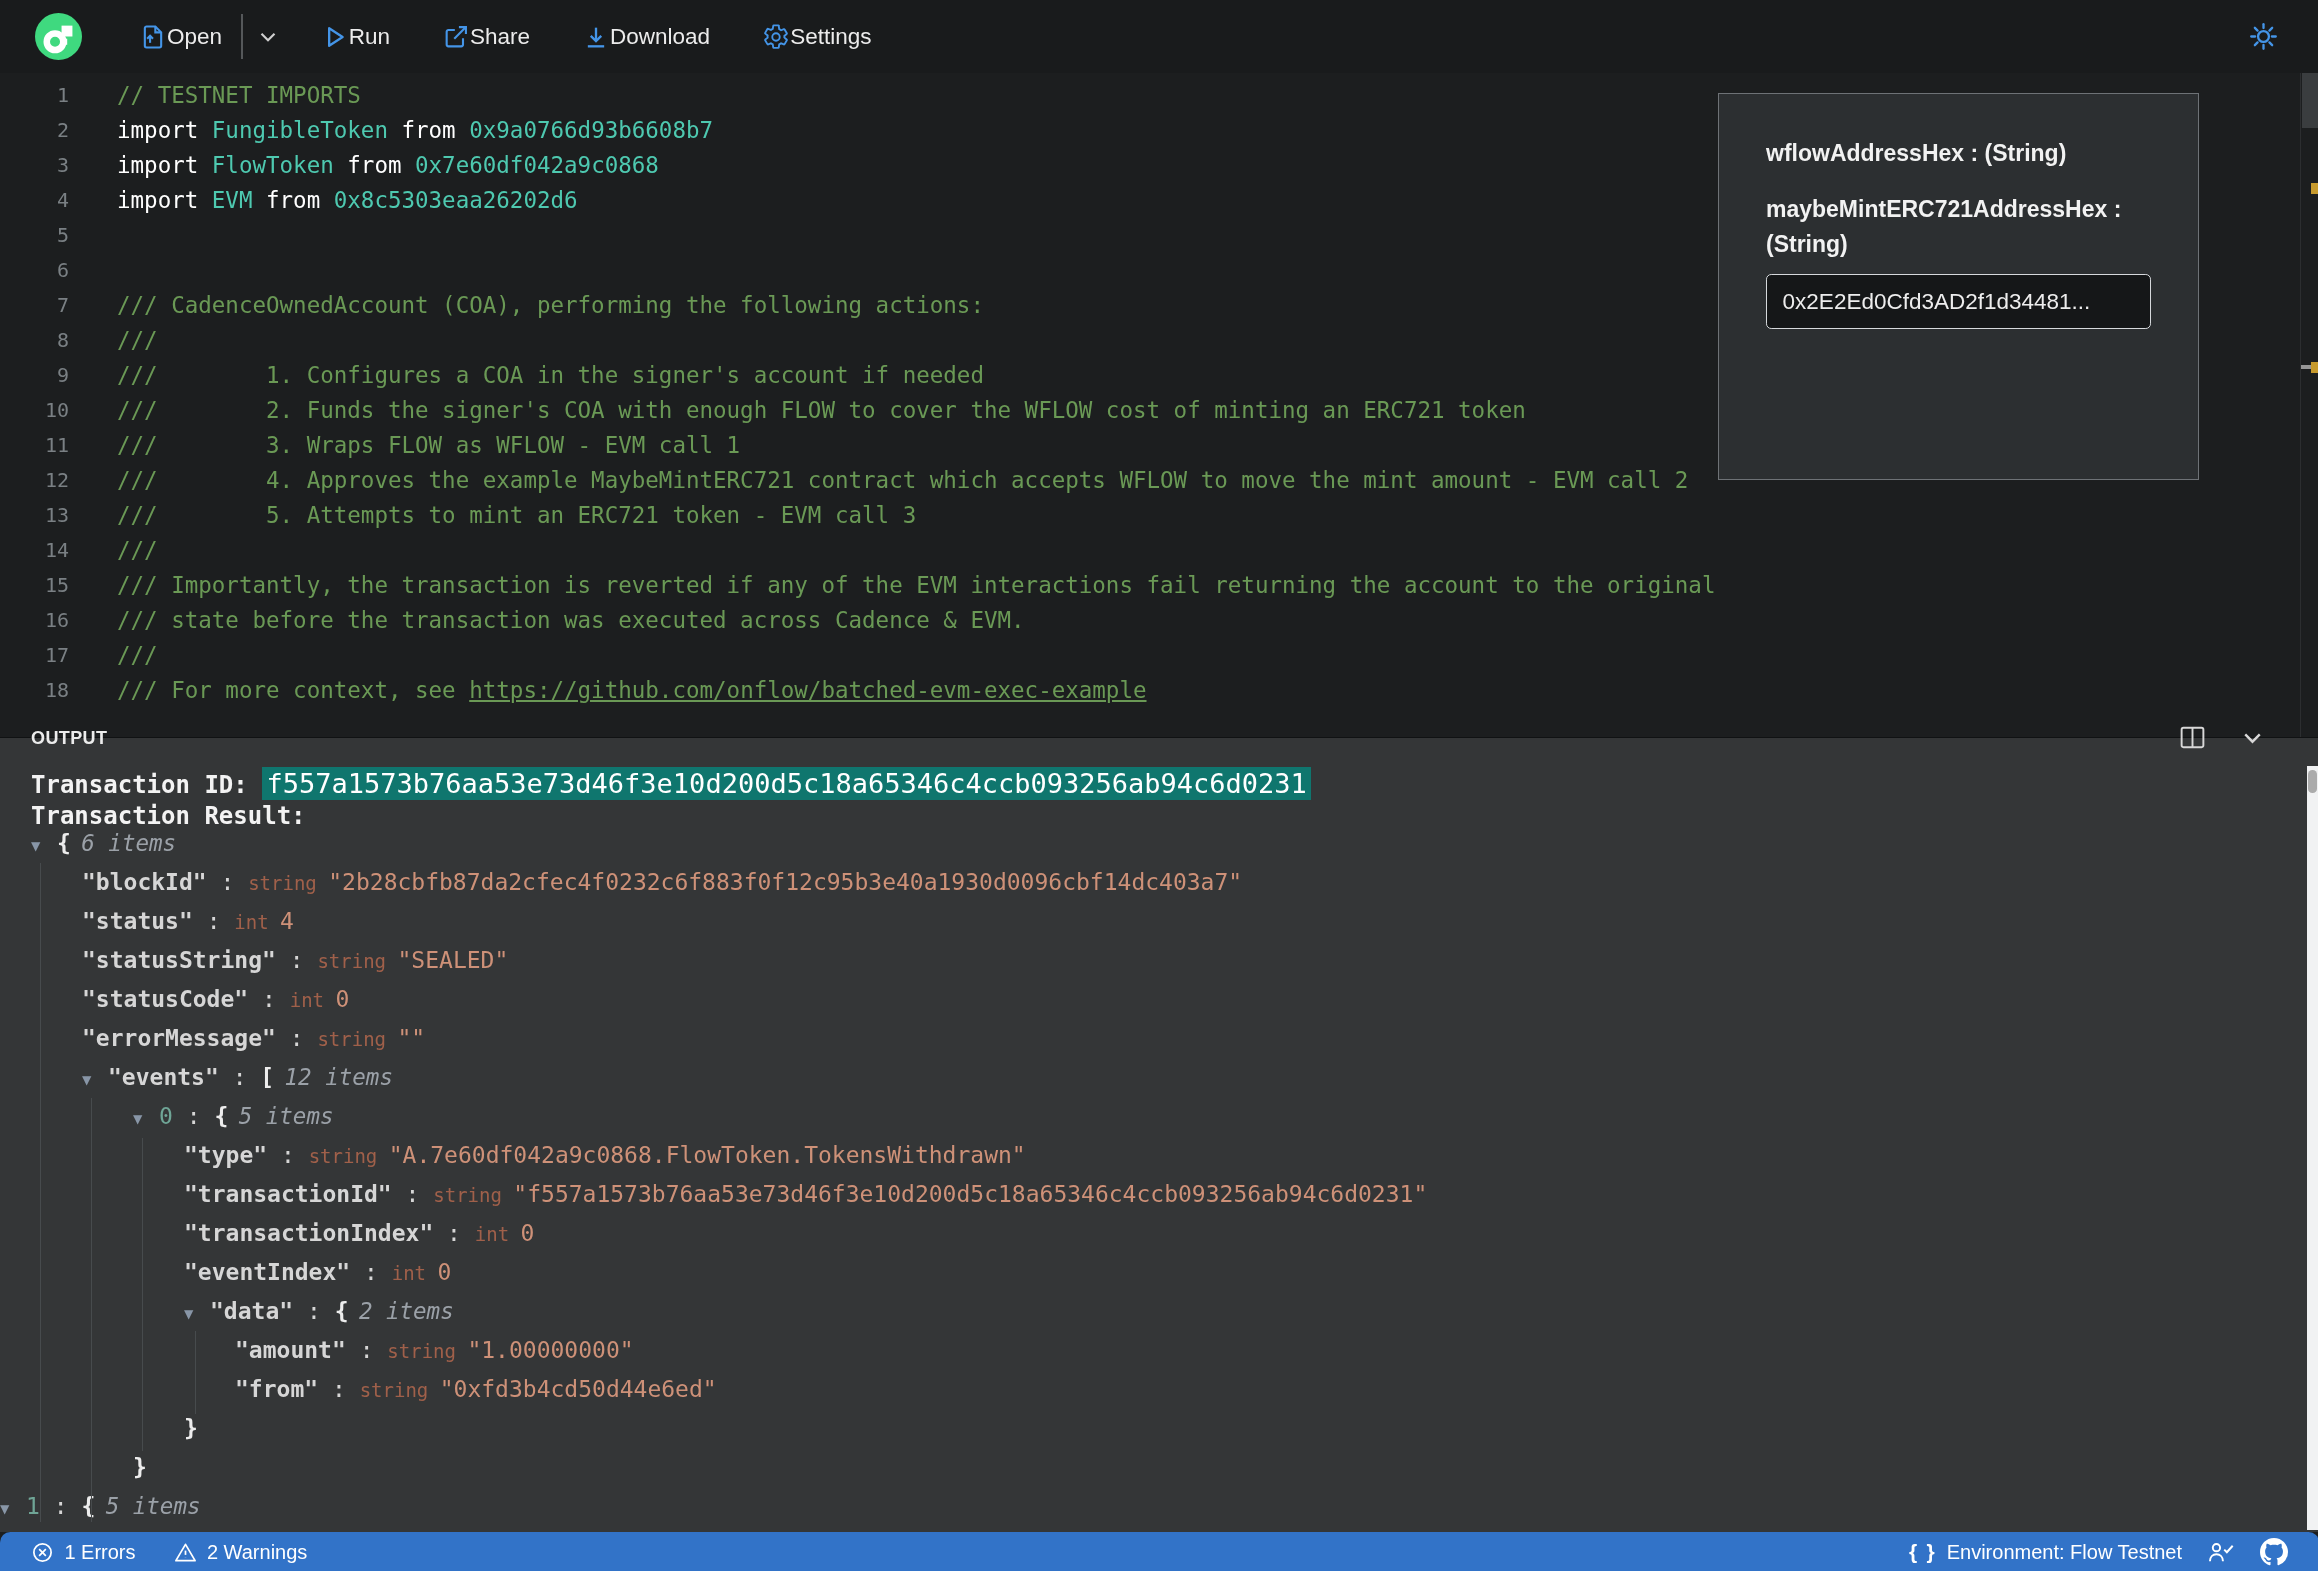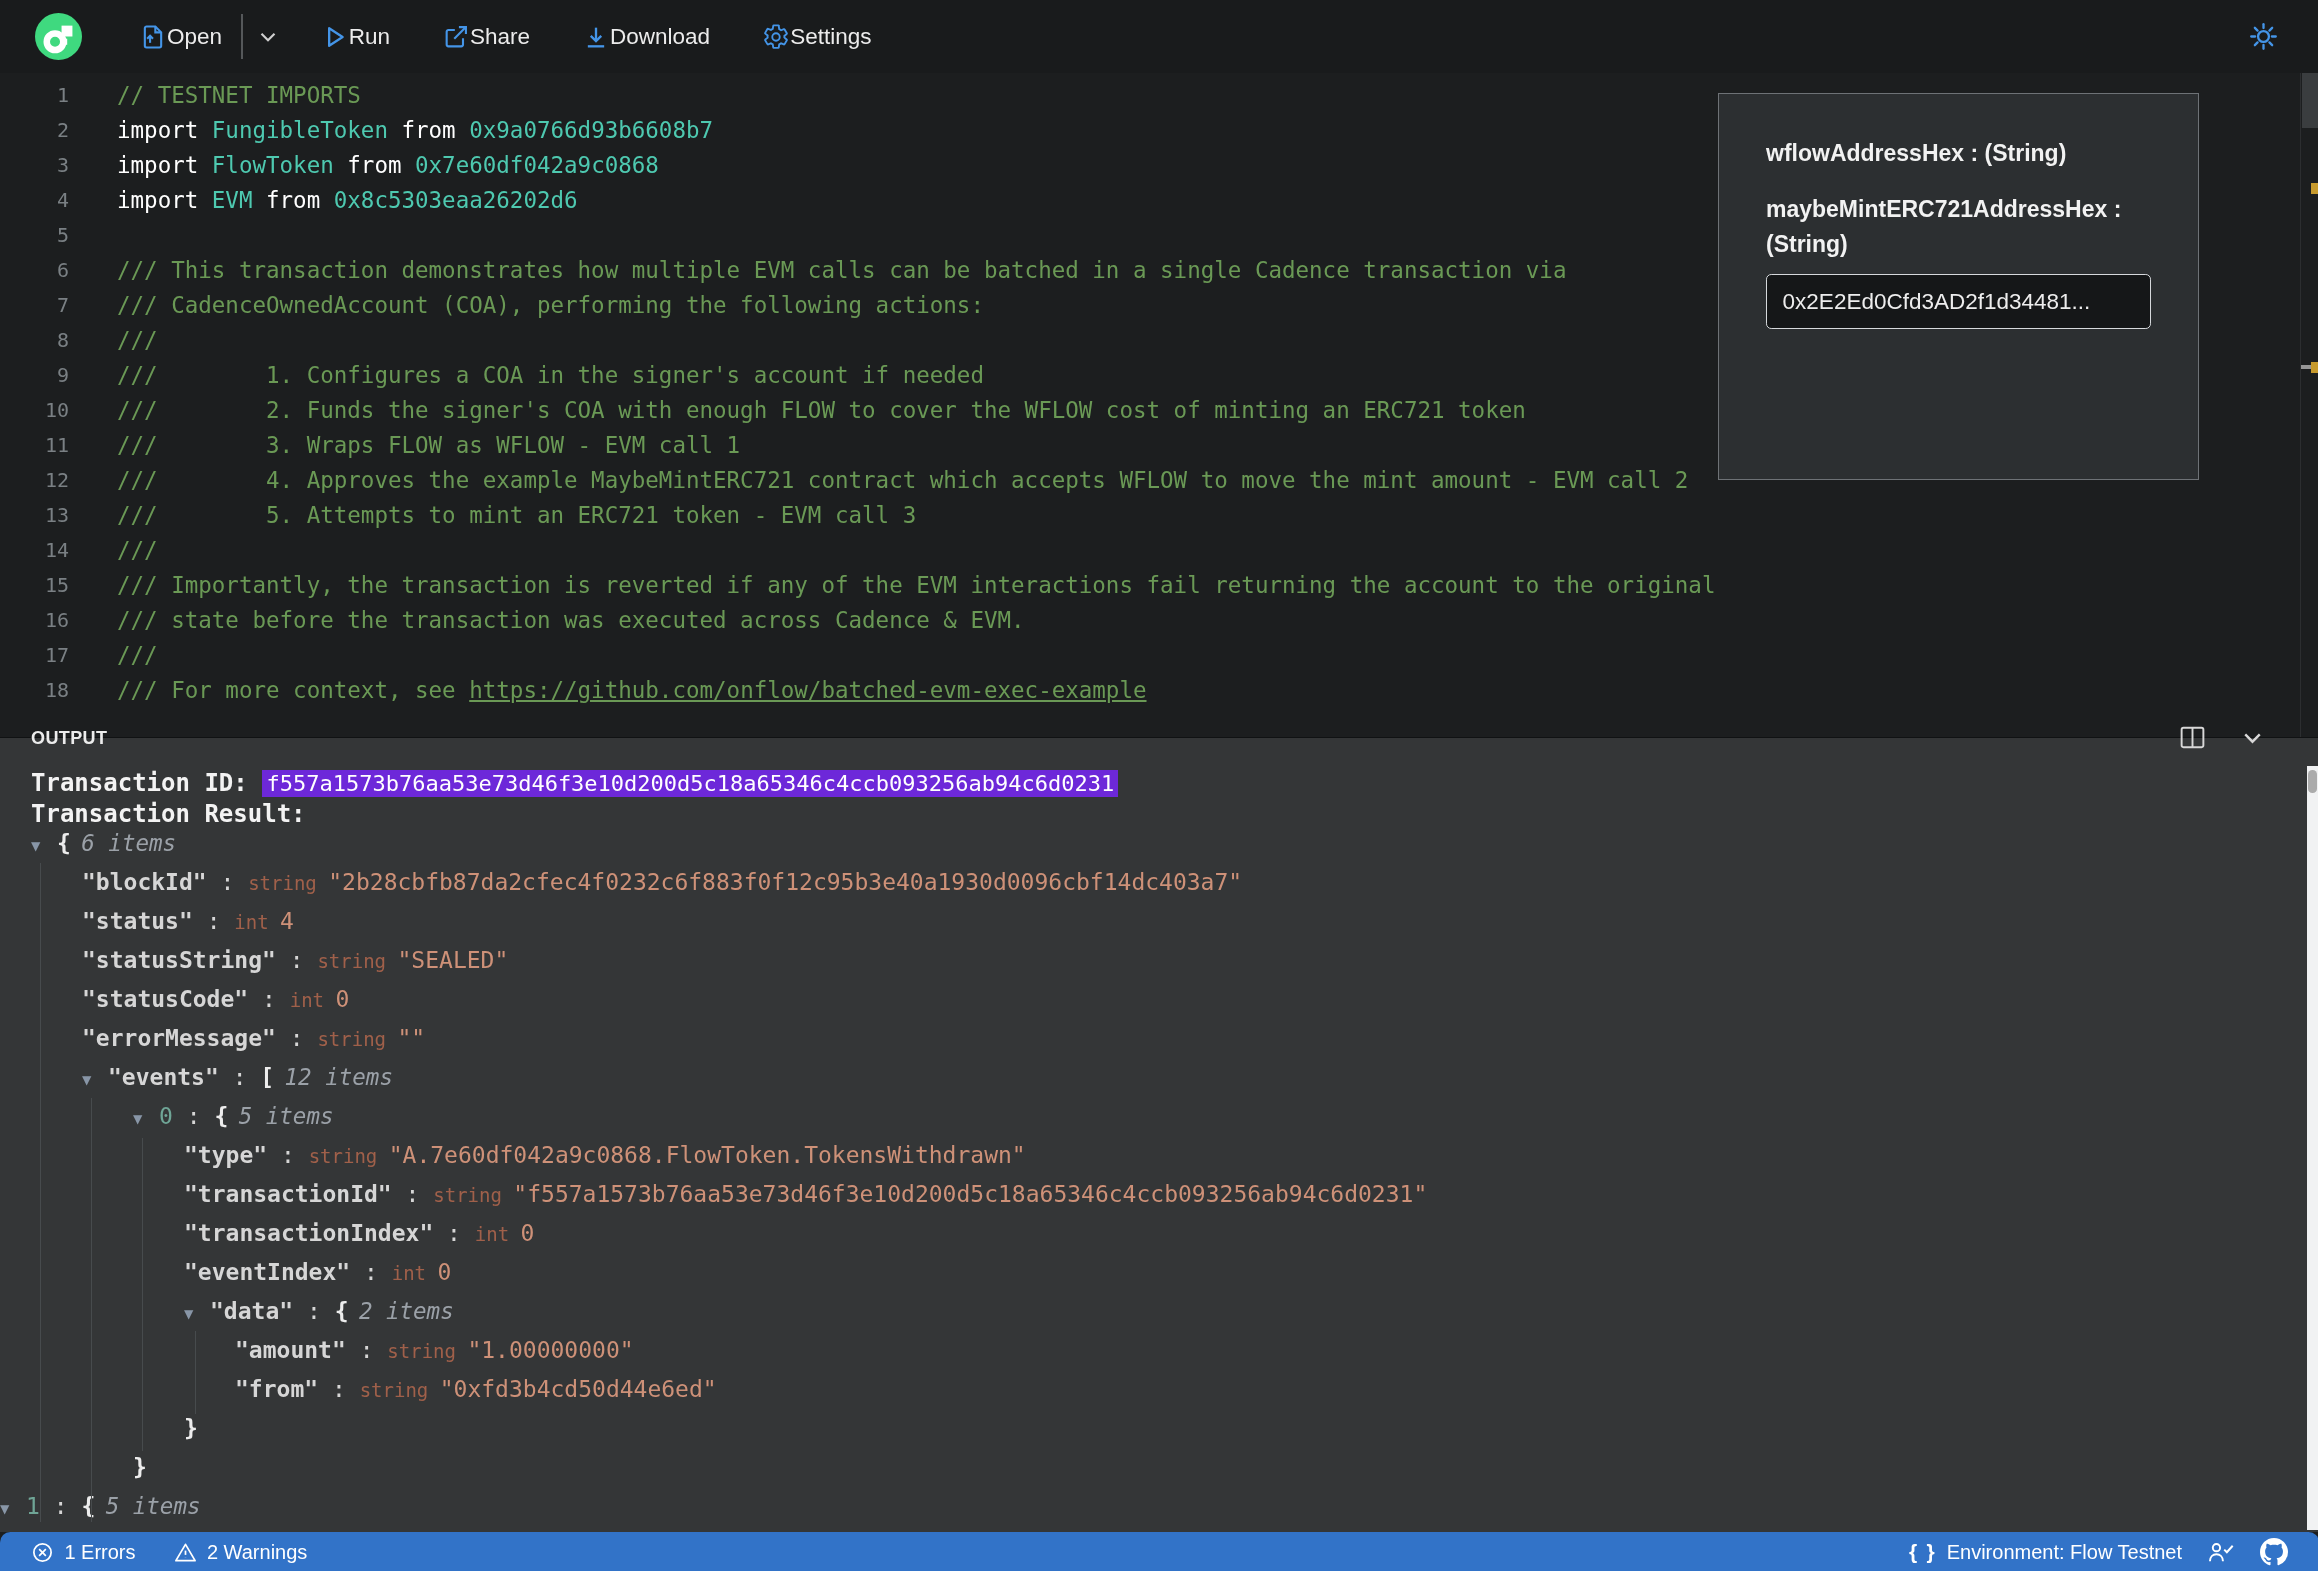--- a/index.html
+++ b/index.html
@@ -36,21 +36,21 @@
   .arg-input{display:block;width:385px;height:55px;box-sizing:border-box;background:#151718;border:1.7px solid #d6d9dc;
              border-radius:5.2px;color:#ededed;font-size:22.5px;font-family:"Liberation Sans",sans-serif;
              padding:0 15.6px;margin-bottom:8.6px;}
   
   .output{position:absolute;left:0;top:737px;width:2319px;height:795px;background:#343637;border-top:1.7px solid #101213;box-sizing:border-box;}
   .output-title{position:absolute;left:31px;top:728px;font-size:18px;font-weight:bold;letter-spacing:0.4px;color:#ececec;}
   .out-icons{position:absolute;right:52px;top:723px;display:flex;gap:31px;align-items:center;}
   .txblock{position:absolute;left:31px;top:768px;font-family:"DejaVu Sans Mono","Liberation Mono",monospace;
            font-size:24px;line-height:31px;white-space:pre;}
   .txlabel{font-weight:bold;color:#f3f3f3;}
-  .txid-sel{background:#6d28d9;color:#ffffff;padding:0.9px 4.3px;font-size:22px;}
+  .txid-sel{background:#0f766e;color:#ffffff;padding:0.9px 4.3px;font-size:27px;}
   .tree{position:absolute;left:0;top:824px;width:2282px;}
   .trow{height:39px;line-height:39px;font-family:"DejaVu Sans Mono","Liberation Mono",monospace;
         font-size:23px;white-space:pre;}
   .arrow{color:#8896a7;font-size:15.6px;display:inline-block;width:26px;}
   .p-br{color:#ededed;font-weight:bold;}
   .p-it{color:#9ba1a8;font-style:italic;margin-left:10.4px;font-size:22.5px;}
   .p-ky{color:#d6d6d6;font-weight:bold;}
   .p-co{color:#d6d6d6;}
   .p-ty{color:#a0604a;font-size:19px;}
   .p-va{color:#ce9178;}
@@ -147,21 +147,21 @@
       </svg>
     </div>
   </div>
 
   <div class="editor">
       <div class="cline"><span class="lnum">1</span><span class="lcode"><span class="tk-c">// TESTNET IMPORTS</span></span></div>
       <div class="cline"><span class="lnum">2</span><span class="lcode"><span class="tk-k">import </span><span class="tk-t">FungibleToken</span><span class="tk-k"> from </span><span class="tk-t">0x9a0766d93b6608b7</span></span></div>
       <div class="cline"><span class="lnum">3</span><span class="lcode"><span class="tk-k">import </span><span class="tk-t">FlowToken</span><span class="tk-k"> from </span><span class="tk-t">0x7e60df042a9c0868</span></span></div>
       <div class="cline"><span class="lnum">4</span><span class="lcode"><span class="tk-k">import </span><span class="tk-t">EVM</span><span class="tk-k"> from </span><span class="tk-t">0x8c5303eaa26202d6</span></span></div>
       <div class="cline"><span class="lnum">5</span><span class="lcode"></span></div>
-      <div class="cline"><span class="lnum">6</span><span class="lcode"><span class="tk-c">/// This transaction demonstrates how multiple EVM calls can be batched in a single Cadence transaction via</span></span></div>
+      <div class="cline"><span class="lnum">6</span></div>
       <div class="cline"><span class="lnum">7</span><span class="lcode"><span class="tk-c">/// CadenceOwnedAccount (COA), performing the following actions:</span></span></div>
       <div class="cline"><span class="lnum">8</span><span class="lcode"><span class="tk-c">///</span></span></div>
       <div class="cline"><span class="lnum">9</span><span class="lcode"><span class="tk-c">///        1. Configures a COA in the signer's account if needed</span></span></div>
       <div class="cline"><span class="lnum">10</span><span class="lcode"><span class="tk-c">///        2. Funds the signer's COA with enough FLOW to cover the WFLOW cost of minting an ERC721 token</span></span></div>
       <div class="cline"><span class="lnum">11</span><span class="lcode"><span class="tk-c">///        3. Wraps FLOW as WFLOW - EVM call 1</span></span></div>
       <div class="cline"><span class="lnum">12</span><span class="lcode"><span class="tk-c">///        4. Approves the example MaybeMintERC721 contract which accepts WFLOW to move the mint amount - EVM call 2</span></span></div>
       <div class="cline"><span class="lnum">13</span><span class="lcode"><span class="tk-c">///        5. Attempts to mint an ERC721 token - EVM call 3</span></span></div>
       <div class="cline"><span class="lnum">14</span><span class="lcode"><span class="tk-c">///</span></span></div>
       <div class="cline"><span class="lnum">15</span><span class="lcode"><span class="tk-c">/// Importantly, the transaction is reverted if any of the EVM interactions fail returning the account to the original</span></span></div>
       <div class="cline"><span class="lnum">16</span><span class="lcode"><span class="tk-c">/// state before the transaction was executed across Cadence &amp; EVM.</span></span></div>

